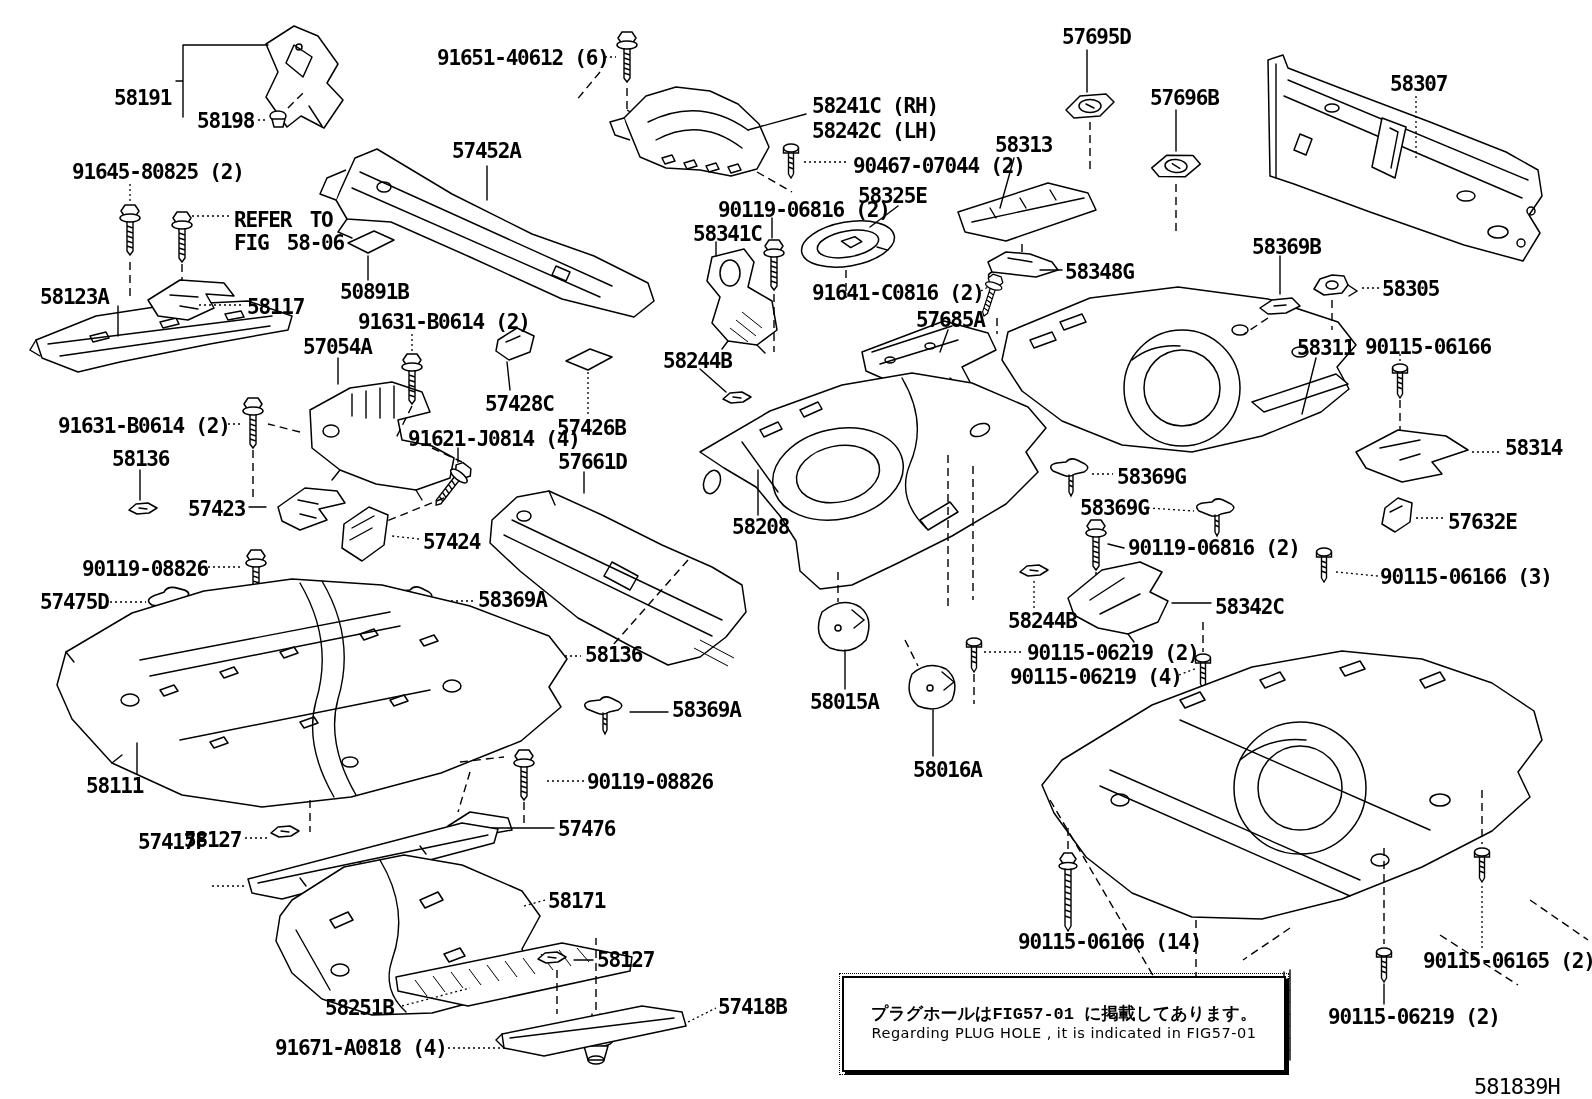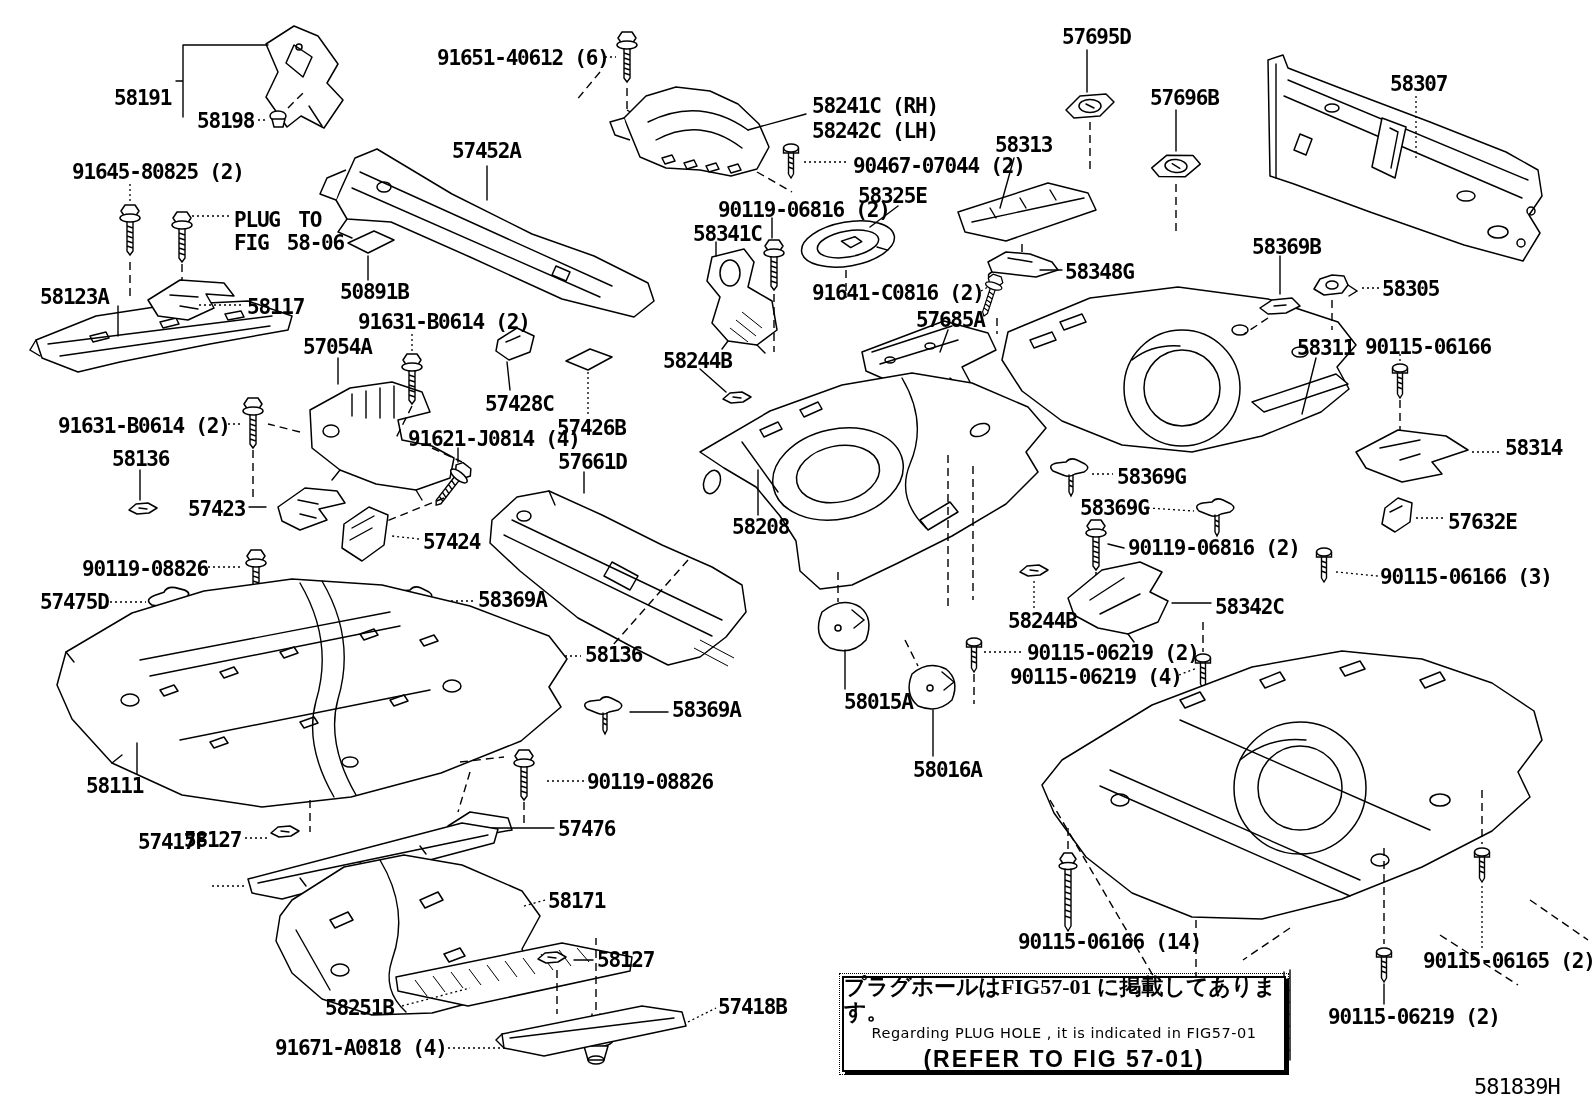--- a/index.html
+++ b/index.html
@@ -11,21 +11,21 @@
   svg.art{position:absolute;left:0;top:0}
   .p{fill:#fff;stroke:#000;stroke-width:1.5px;stroke-linejoin:round}
   .pn{fill:none;stroke:#000;stroke-width:1.5px;stroke-linejoin:round}
   .l{fill:none;stroke:#000;stroke-width:1.4px;stroke-linecap:round}
   .d{fill:none;stroke:#000;stroke-width:1.4px;stroke-dasharray:8,5}
   .t{fill:none;stroke:#000;stroke-width:1.3px;stroke-dasharray:2,3}
   .th{fill:none;stroke:#000;stroke-width:1px}
   .notebox{position:absolute;left:842px;top:976px;width:444px;height:96px;border:2px solid #000;
            outline:1px dotted #000;outline-offset:2px;box-shadow:3px 3px 0 0 #000;background:#fff;
            display:flex;flex-direction:column;align-items:center;justify-content:center;gap:2px;box-sizing:border-box}
-  .note-jp{font-family:Liberation Serif, serif;font-weight:bold;font-size:22px;line-height:1.1}
+  .note-jp{font-family:Liberation Mono, monospace;font-weight:bold;font-size:17px;line-height:1.1}
   .note-en{font-family:"DejaVu Sans",sans-serif;font-size:14.5px;letter-spacing:.5px;line-height:1.1}
   .note-ref{font-family:"Liberation Sans","DejaVu Sans",sans-serif;font-weight:bold;font-size:23px;
             letter-spacing:2px;margin-top:2px}
   .figcode{position:absolute;left:1474px;top:1074px;font-weight:normal;font-size:22px;letter-spacing:-1px}
 </style>
 </head>
 <body>
 
 <div class="stage">
 
@@ -429,21 +429,21 @@
   <div class="lbl" style="left:114px;top:88px">58191</div>
   <div class="lbl" style="left:197px;top:111px">58198</div>
   <div class="lbl" style="left:437px;top:48px">91651-40612 (6)</div>
   <div class="lbl" style="left:812px;top:96px">58241C (RH)</div>
   <div class="lbl" style="left:812px;top:121px">58242C (LH)</div>
   <div class="lbl" style="left:853px;top:156px">90467-07044 (2)</div>
   <div class="lbl" style="left:1062px;top:27px">57695D</div>
   <div class="lbl" style="left:1150px;top:88px">57696B</div>
   <div class="lbl" style="left:1390px;top:74px">58307</div>
   <div class="lbl" style="left:72px;top:162px">91645-80825 (2)</div>
-  <div class="lbl sp" style="left:234px;top:210px">PLUG TO</div>
+  <div class="lbl sp" style="left:234px;top:210px">REFER TO</div>
   <div class="lbl sp" style="left:234px;top:233px">FIG 58-06</div>
   <div class="lbl" style="left:452px;top:141px">57452A</div>
   <div class="lbl" style="left:995px;top:135px">58313</div>
   <div class="lbl" style="left:858px;top:186px">58325E</div>
   <div class="lbl" style="left:718px;top:200px">90119-06816 (2)</div>
   <div class="lbl" style="left:693px;top:224px">58341C</div>
   <div class="lbl" style="left:1065px;top:262px">58348G</div>
   <div class="lbl" style="left:812px;top:283px">91641-C0816 (2)</div>
   <div class="lbl" style="left:1252px;top:237px">58369B</div>
   <div class="lbl" style="left:1382px;top:279px">58305</div>
@@ -473,37 +473,36 @@
   <div class="lbl" style="left:40px;top:592px">57475D</div>
   <div class="lbl" style="left:478px;top:590px">58369A</div>
   <div class="lbl" style="left:1448px;top:512px">57632E</div>
   <div class="lbl" style="left:1380px;top:567px">90115-06166 (3)</div>
   <div class="lbl" style="left:585px;top:645px">58136</div>
   <div class="lbl" style="left:1215px;top:597px">58342C</div>
   <div class="lbl" style="left:1008px;top:611px">58244B</div>
   <div class="lbl" style="left:1027px;top:643px">90115-06219 (2)</div>
   <div class="lbl" style="left:1010px;top:667px">90115-06219 (4)</div>
   <div class="lbl" style="left:672px;top:700px">58369A</div>
-  <div class="lbl" style="left:844px;top:692px">58015A</div>
+  <div class="lbl" style="left:810px;top:692px">58015A</div>
   <div class="lbl" style="left:587px;top:772px">90119-08826</div>
   <div class="lbl" style="left:913px;top:760px">58016A</div>
   <div class="lbl" style="left:86px;top:776px">58111</div>
   <div class="lbl" style="left:558px;top:819px">57476</div>
   <div class="lbl" style="left:184px;top:830px">58127</div>
   <div class="lbl" style="left:138px;top:832px">57417F</div>
   <div class="lbl" style="left:548px;top:891px">58171</div>
   <div class="lbl" style="left:597px;top:950px">58127</div>
   <div class="lbl" style="left:718px;top:997px">57418B</div>
   <div class="lbl" style="left:325px;top:998px">58251B</div>
   <div class="lbl" style="left:275px;top:1038px">91671-A0818 (4)</div>
   <div class="lbl" style="left:1018px;top:932px">90115-06166 (14)</div>
   <div class="lbl" style="left:1423px;top:951px">90115-06165 (2)</div>
   <div class="lbl" style="left:1328px;top:1007px">90115-06219 (2)</div>
 
   <div class="notebox">
     <div class="note-jp">プラグホールはFIG57-01 に掲載してあります。</div>
     <div class="note-en">Regarding PLUG HOLE , it is indicated in FIG57-01</div>
-    <div class="note-ref">(REFER TO FIG 57-01)</div>
   </div>
 
   <div class="figcode">581839H</div>
 
 </div>
 
 </body></html>

